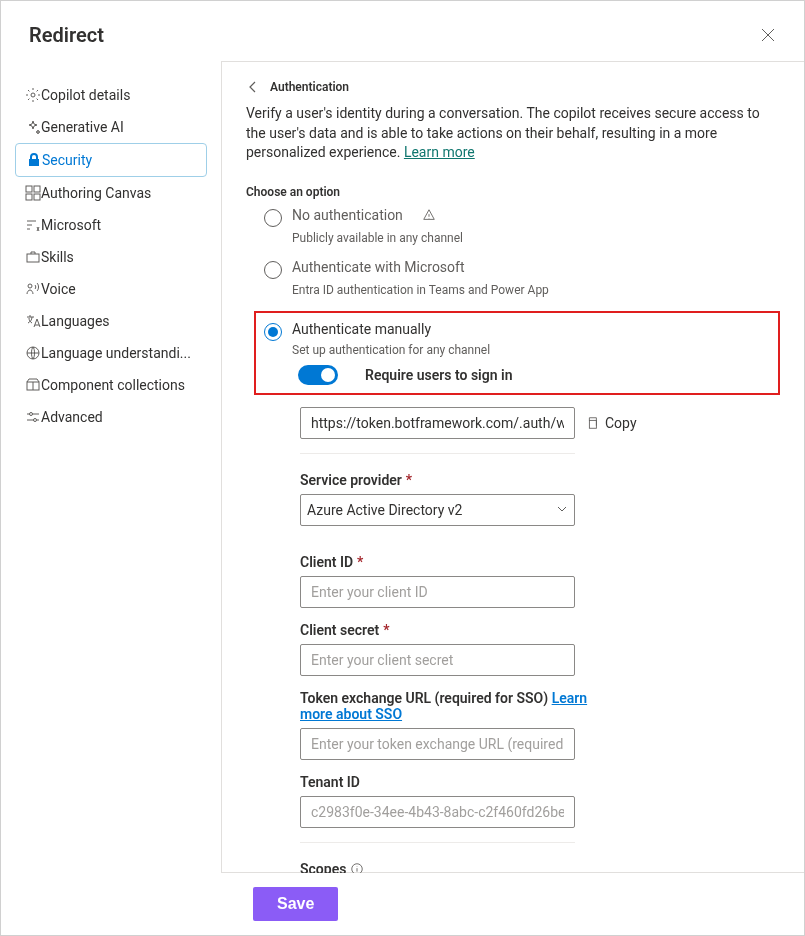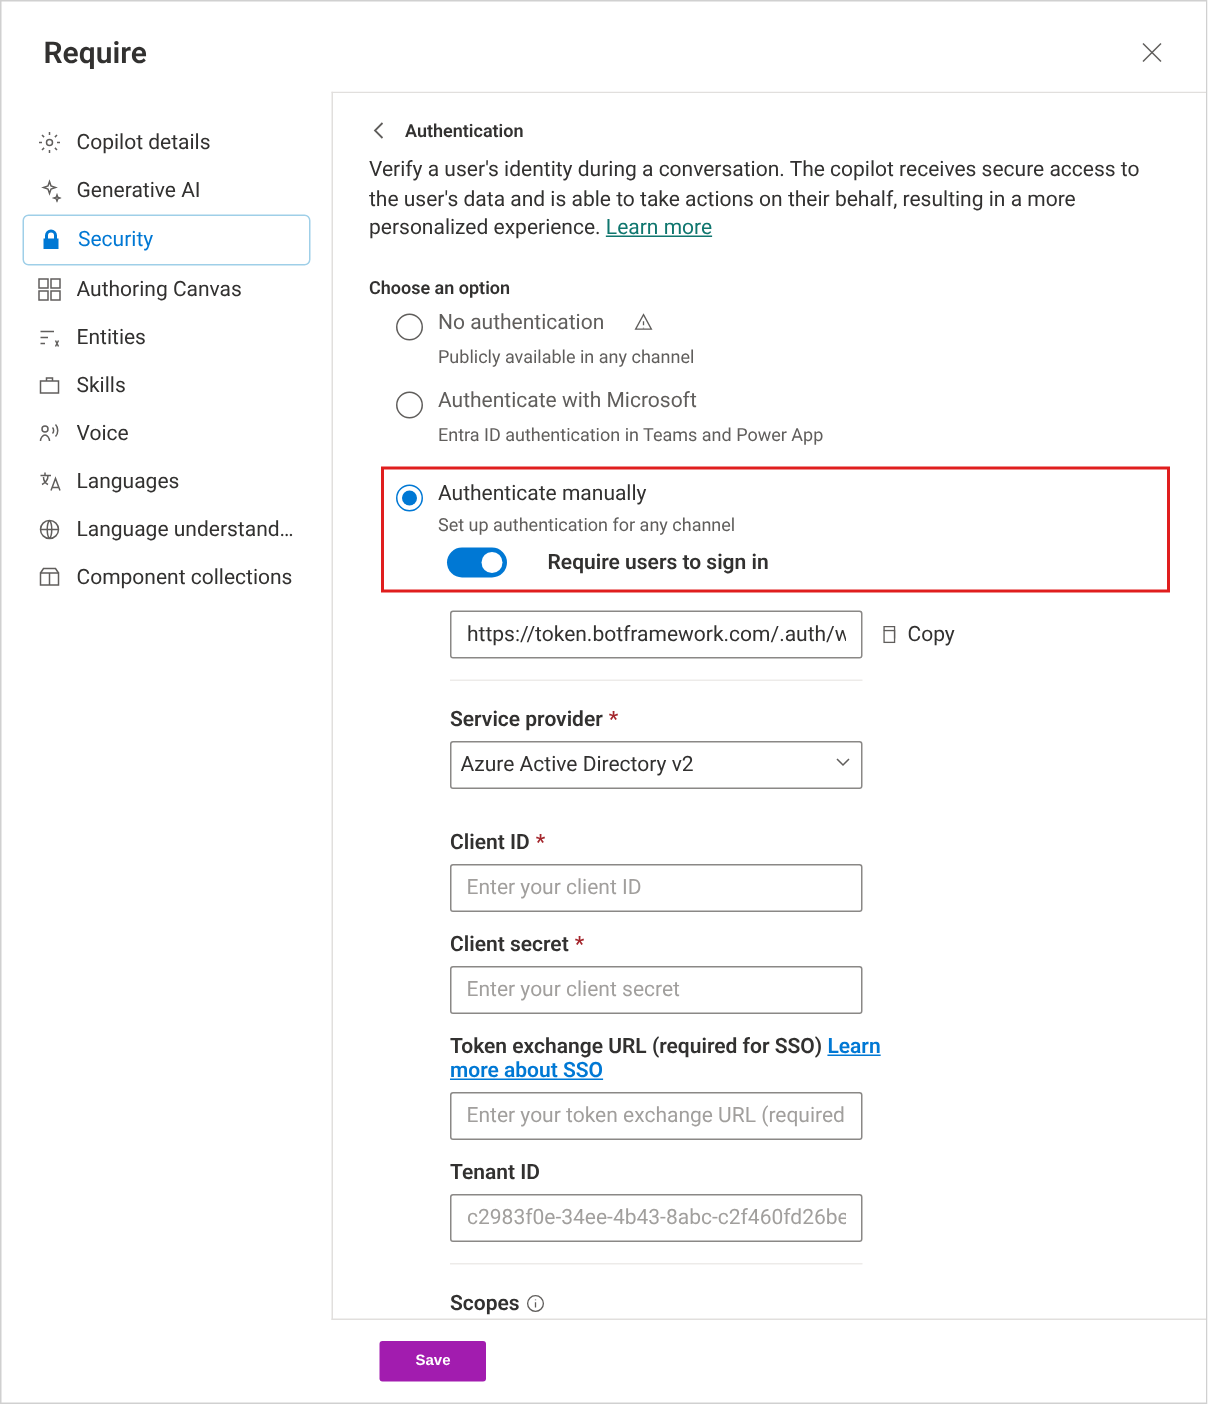--- a/index.html
+++ b/index.html
@@ -43,21 +43,20 @@
     display: flex;
     overflow: hidden;
   }
   .sidebar {
     width: 220px;
     padding: 18px 14px 0 14px;
   }
   .nav-item {
     display: flex;
     align-items: center;
-    gap: 10px;
     padding: 8px 10px;
     font-size: 14px;
     color: #323130;
     cursor: pointer;
     border-radius: 4px;
     white-space: nowrap;
     overflow: hidden;
     text-overflow: ellipsis;
   }
   .nav-item .icon {
@@ -252,36 +251,36 @@
     background: #edebe9;
     margin: 12px 0 18px 0;
     width: 275px;
   }
   .info-icon { width: 14px; height: 14px; color: #605e5c; display: inline-flex; }
 
   .footer {
     padding: 14px 0 14px 252px;
   }
   .save-btn {
-    background: #a21caf;
+    background: #8b5cf6;
     color: #fff;
     border: none;
     padding: 8px 24px;
-    font-size: 10px;
+    font-size: 16px;
     font-weight: 600;
     cursor: pointer;
     border-radius: 2px;
   }
 </style>
 </head>
 <body>
 
 <div class="window">
   <div class="window-header">
-    <div class="window-title">Require</div>
+    <div class="window-title">Redirect</div>
     <div class="close-btn">
       <svg width="14" height="14" viewBox="0 0 14 14" stroke="currentColor" stroke-width="1" fill="none">
           <path d="M1 1 L13 13 M13 1 L1 13"></path>
         </svg>
     </div>
   </div>
 
   <div class="body">
     <div class="sidebar">
       <div class="nav-item">
@@ -319,21 +318,21 @@
             </svg>
         </span>
         <span class="label">Authoring Canvas</span>
       </div>
       <div class="nav-item">
         <span class="icon">
           <svg width="16" height="16" viewBox="0 0 16 16" fill="none" stroke="currentColor" stroke-width="1">
               <path d="M2 12h3M2 8h5M2 4h9M12 10l2 4M14 10l-2 4"></path>
             </svg>
         </span>
-        <span class="label">Entities</span>
+        <span class="label">Microsoft</span>
       </div>
       <div class="nav-item">
         <span class="icon">
           <svg width="16" height="16" viewBox="0 0 16 16" fill="none" stroke="currentColor" stroke-width="1">
               <rect x="2" y="5" width="12" height="8"></rect>
               <path d="M6 5V3h4v2"></path>
             </svg>
         </span>
         <span class="label">Skills</span>
       </div>
@@ -364,20 +363,30 @@
         <span class="label">Language understandi...</span>
       </div>
       <div class="nav-item">
         <span class="icon">
           <svg width="16" height="16" viewBox="0 0 16 16" fill="none" stroke="currentColor" stroke-width="1">
               <rect x="2" y="5" width="12" height="8"></rect>
               <path d="M2 5l2-3h8l2 3M8 5v8"></path>
             </svg>
         </span>
         <span class="label">Component collections</span>
+      </div>
+      <div class="nav-item">
+        <span class="icon">
+          <svg width="16" height="16" viewBox="0 0 16 16" fill="none" stroke="currentColor" stroke-width="1">
+              <path d="M2 5h12M2 11h12"></path>
+              <circle cx="6" cy="5" r="1.5" fill="#fff"></circle>
+              <circle cx="10" cy="11" r="1.5" fill="#fff"></circle>
+            </svg>
+        </span>
+        <span class="label">Advanced</span>
       </div>
     </div>
 
     <div class="main-panel">
       <div class="main-header">
         <span class="back-chevron">
           <svg width="12" height="12" viewBox="0 0 12 12" fill="none" stroke="currentColor" stroke-width="1.2">
               <path d="M8 1L3 6l5 5"></path>
             </svg>
         </span>

